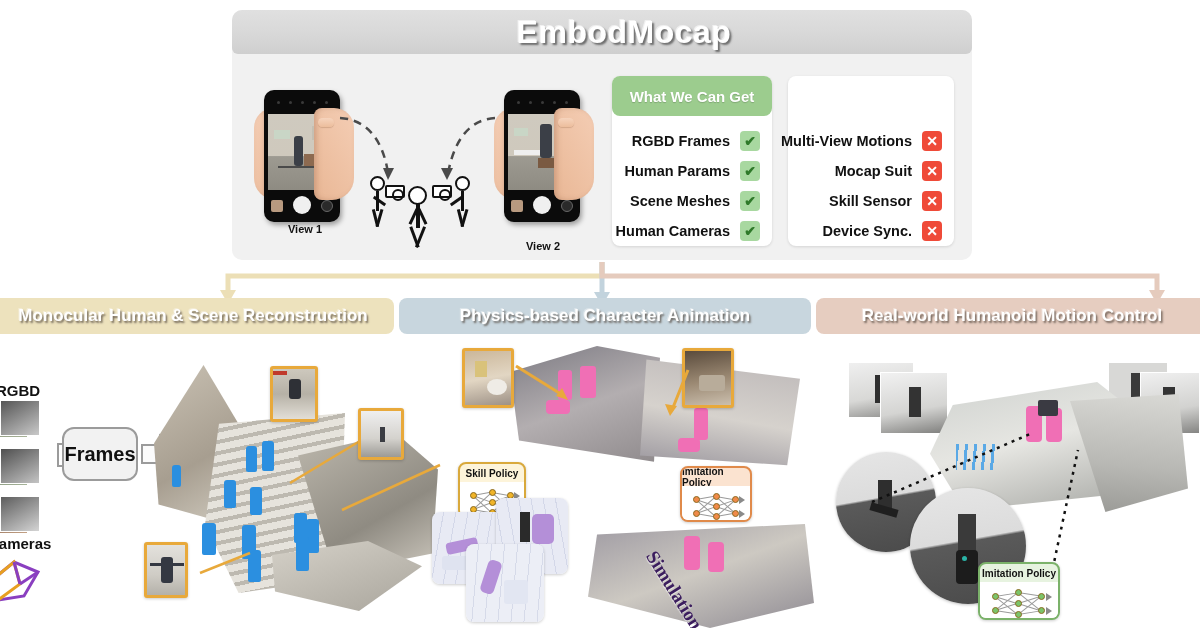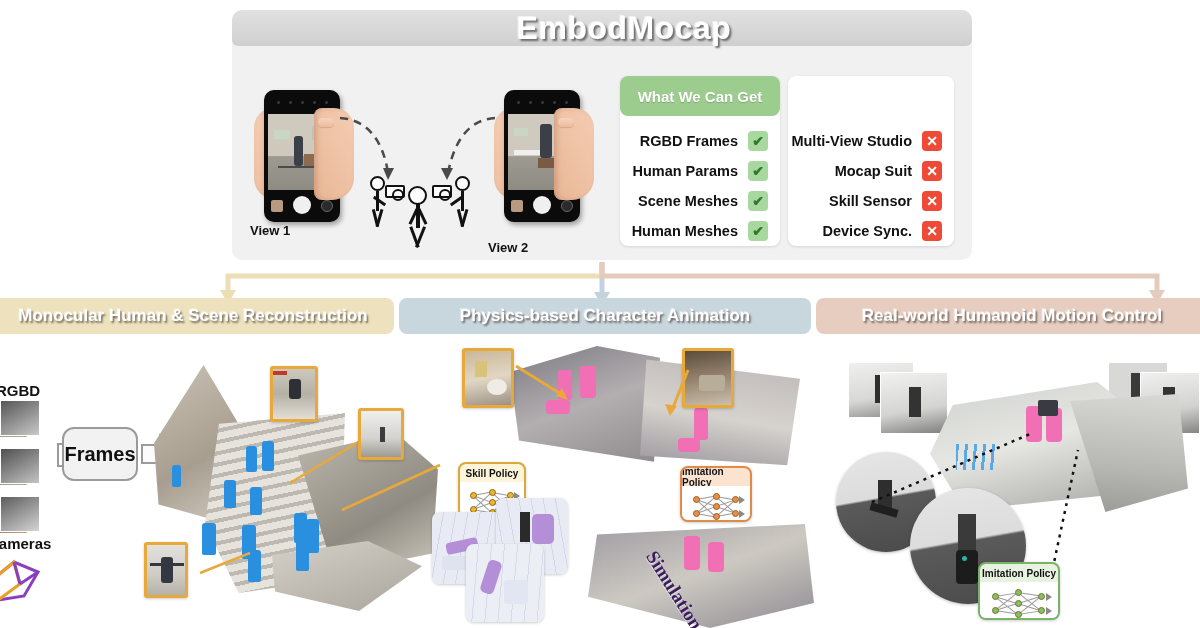--- a/index.html
+++ b/index.html
@@ -13,21 +13,21 @@
 
   
   .top-panel {
     position: absolute; left: 232px; top: 10px;
     width: 740px; height: 250px;
     background: #f1f1f1;
     border-radius: 10px;
   }
   .title-banner {
     position: absolute; left: 232px; top: 10px;
-    width: 740px; height: 36px;
+    width: 740px; height: 44px;
     background: linear-gradient(180deg,#e0e0e0 0%, #d8d8d8 55%, #cfcfcf 100%);
     border-radius: 10px 10px 6px 6px;
     display: flex; align-items: center; justify-content: center; padding-left: 44px;
   }
   .title-text {
     font-size: 32px; font-weight: bold; color: #ffffff;
     letter-spacing: .5px;
     text-shadow: 2px 2px 2px rgba(90,90,90,.85), -1px -1px 0 rgba(255,255,255,.6);
   }
 
@@ -73,22 +73,22 @@
     background: linear-gradient(180deg,#f6d4bd,#ecbd9c); box-shadow: 0 1px 1px rgba(150,100,70,.3); }
 
   .room-photo { width: 100%; height: 100%; position: relative;
     background: linear-gradient(180deg,#cfcabf 0%, #cfc9bd 55%, #9d9a91 56%, #8e8b82 100%); }
   .room-photo .wall-obj { position:absolute; background:#b9b4a6; }
   .room-photo .person {
     position: absolute; width: 9px; height: 30px; background:#3b3f47; border-radius:3px;
   }
 
   .view-label {
-    position: absolute; font-size: 13px; font-weight: bold; color: #111;
-    width: 110px;
+    position: absolute; font-size: 11px; font-weight: bold; color: #111;
+    text-align: center; width: 110px;
   }
 
   .stickman { position:absolute; }
   .stickman .head { width:15px;height:15px;border-radius:50%;background:#fff;border:2px solid #111;}
   .stickman .body { position:absolute; left:6px; top:15px; width:3px;height:20px;background:#111;}
   .stickman .legL,.stickman .legR{position:absolute;width:3px;height:18px;background:#111;top:33px;}
   .stickman .armL,.stickman .armR{position:absolute;width:3px;height:14px;background:#111;top:18px;}
   .cam-icon { position:absolute; width:20px;height:13px;background:#fff;border:2px solid #111;border-radius:2px;}
   .cam-icon::before{content:"";position:absolute;left:5px;top:2px;width:8px;height:8px;border:2px solid #111;border-radius:50%;}
 
@@ -290,46 +290,46 @@
   <div class="stickman" style="left:215px; top:108px;">
     <div class="head"></div>
       <div class="body"></div>
     <div class="armR" style="left:0px; transform:rotate(55deg);"></div>
     <div class="legL" style="left:4px; transform:rotate(-14deg);"></div>
     <div class="legR" style="left:8px; transform:rotate(16deg);"></div>
   </div>
   <div class="cam-icon" style="left:192px; top:117px;"></div>
 </div>
 
-<div class="list-card" style="left:612px; top:76px; width:160px; height:170px;margin-left:8px;">
+<div class="list-card" style="left:612px; top:76px; width:160px; height:170px;">
   <div class="list-header" id="hdr-get" style="background: rgb(156, 204, 142);">What We Can Get</div>
   <div class="list-body" id="get-body">
       <div class="list-row">
         <span class="lbl">RGBD Frames</span>
         <span class="mark ok">✔</span>
       </div>
       <div class="list-row">
         <span class="lbl">Human Params</span>
         <span class="mark ok">✔</span>
       </div>
       <div class="list-row">
         <span class="lbl">Scene Meshes</span>
         <span class="mark ok">✔</span>
       </div>
       <div class="list-row">
-        <span class="lbl">Human Meshes</span>
+        <span class="lbl">Human Cameras</span>
         <span class="mark ok">✔</span>
       </div>
     </div>
 </div>
 
 <div class="list-card" style="left:788px; top:76px; width:166px; height:170px;">
   <div class="list-body" id="no-body">
       <div class="list-row">
-        <span class="lbl">Multi-View Studio</span>
+        <span class="lbl">Multi-View Motions</span>
         <span class="mark no">✕</span>
       </div>
       <div class="list-row">
         <span class="lbl">Mocap Suit</span>
         <span class="mark no">✕</span>
       </div>
       <div class="list-row">
         <span class="lbl">Skill Sensor</span>
         <span class="mark no">✕</span>
       </div>

